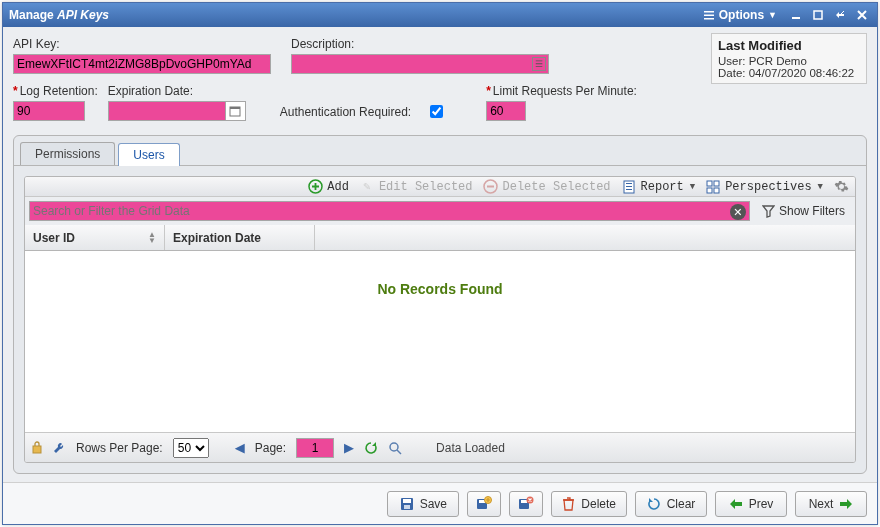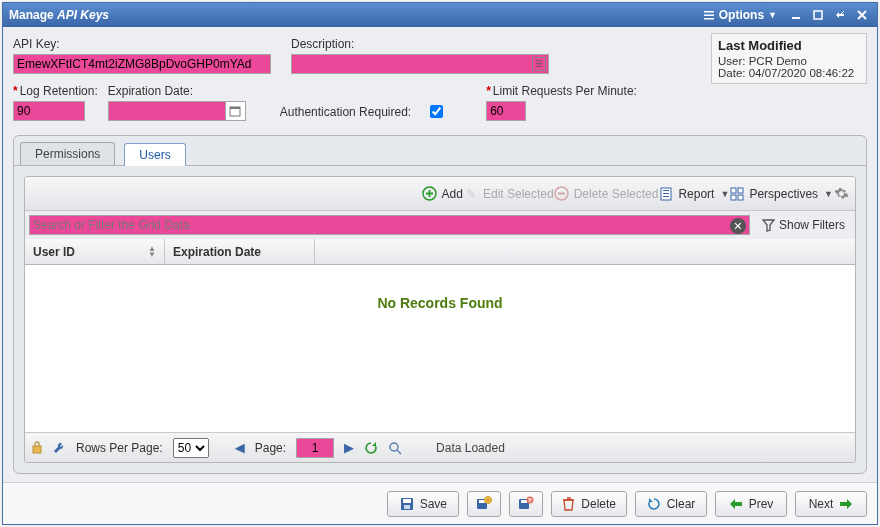--- a/index.html
+++ b/index.html
@@ -95,45 +95,45 @@
     display:flex;flex-direction:column;
     overflow:hidden;
   }
   .tabstrip {
     display:flex; padding:6px 6px 0 6px;
     border-bottom:1px solid #b5b5b5;
   }
   .tab {
     padding:4px 14px;
     border:1px solid #a9a9a9; border-bottom:none;
-    background:#dfe3e8; margin-right:9px;
+    background:#dfe3e8; margin-right:3px;
     border-radius:3px 3px 0 0;
     cursor:pointer;
     color:#444;
   }
   .tab.active {
     background:#fff;
     border-color:#7f9ec8;
     color:#1b56a8;
     position:relative; top:1px;
   }
   .grid-shell {
     margin:10px; flex:1;
     border:1px solid #b5b5b5;
     border-radius:3px;
     display:flex; flex-direction:column;
     background:#eceef1;
     overflow:hidden;
   }
   .toolbar {
-    height:34px;
+    height:20px;
     background:linear-gradient(#f7f7f8,#e2e4e8);
     border-bottom:1px solid #c8c8c8;
     display:flex; align-items:center; justify-content:flex-end;
-    padding:0 6px; 
+    padding:0 6px; gap:10px;font-family:Liberation Mono, monospace;
   }
   .tb-btn { display:flex; align-items:center; gap:4px; cursor:pointer; color:#333;}
   .tb-btn.disabled { color:#aaa; cursor:default;}
   .tb-btn .caret { font-size:9px; color:#555; margin-left:2px;}
   .ico16 { width:16px;height:16px;display:inline-flex;align-items:center;justify-content:center;}
   .add-ico { color:#2a9a2a; font-size:15px; font-weight:bold;}
   .del-ico { color:#d08a8a; font-size:15px;}
   .edit-ico { color:#ccc;}
   .report-ico svg, .persp-ico svg { display:block;}
   .gear-ico { color:#888; font-size:14px;}

